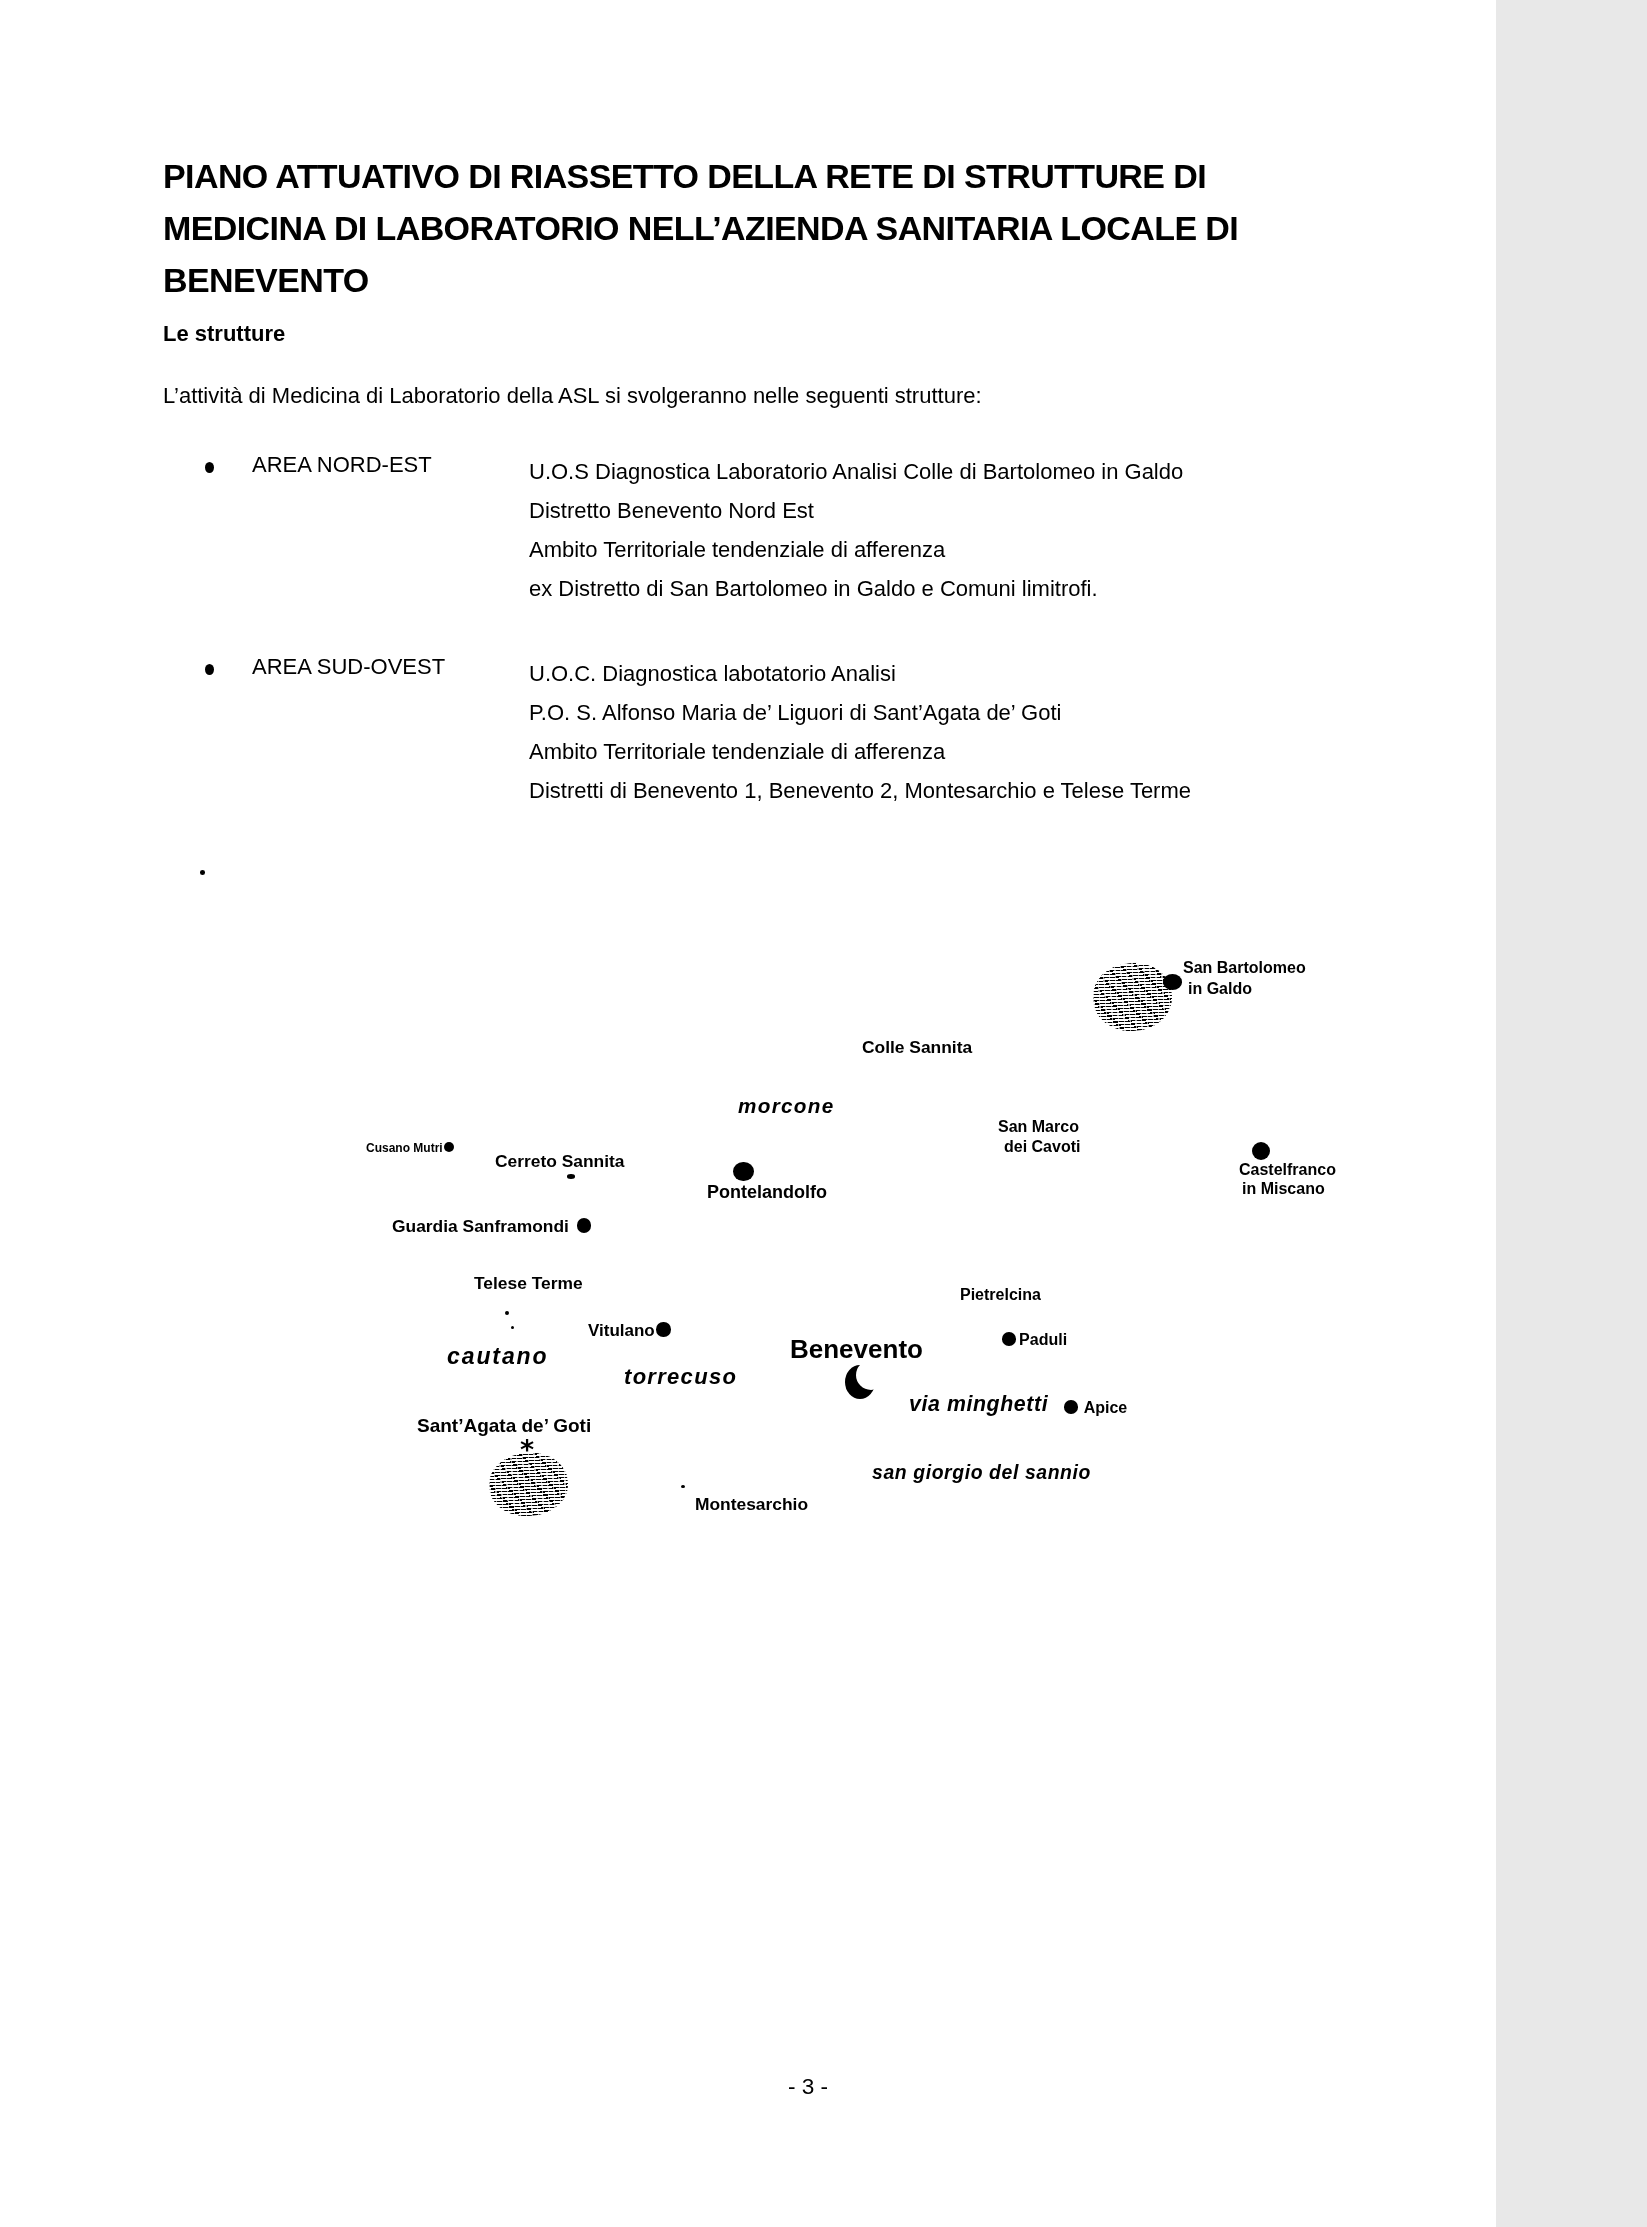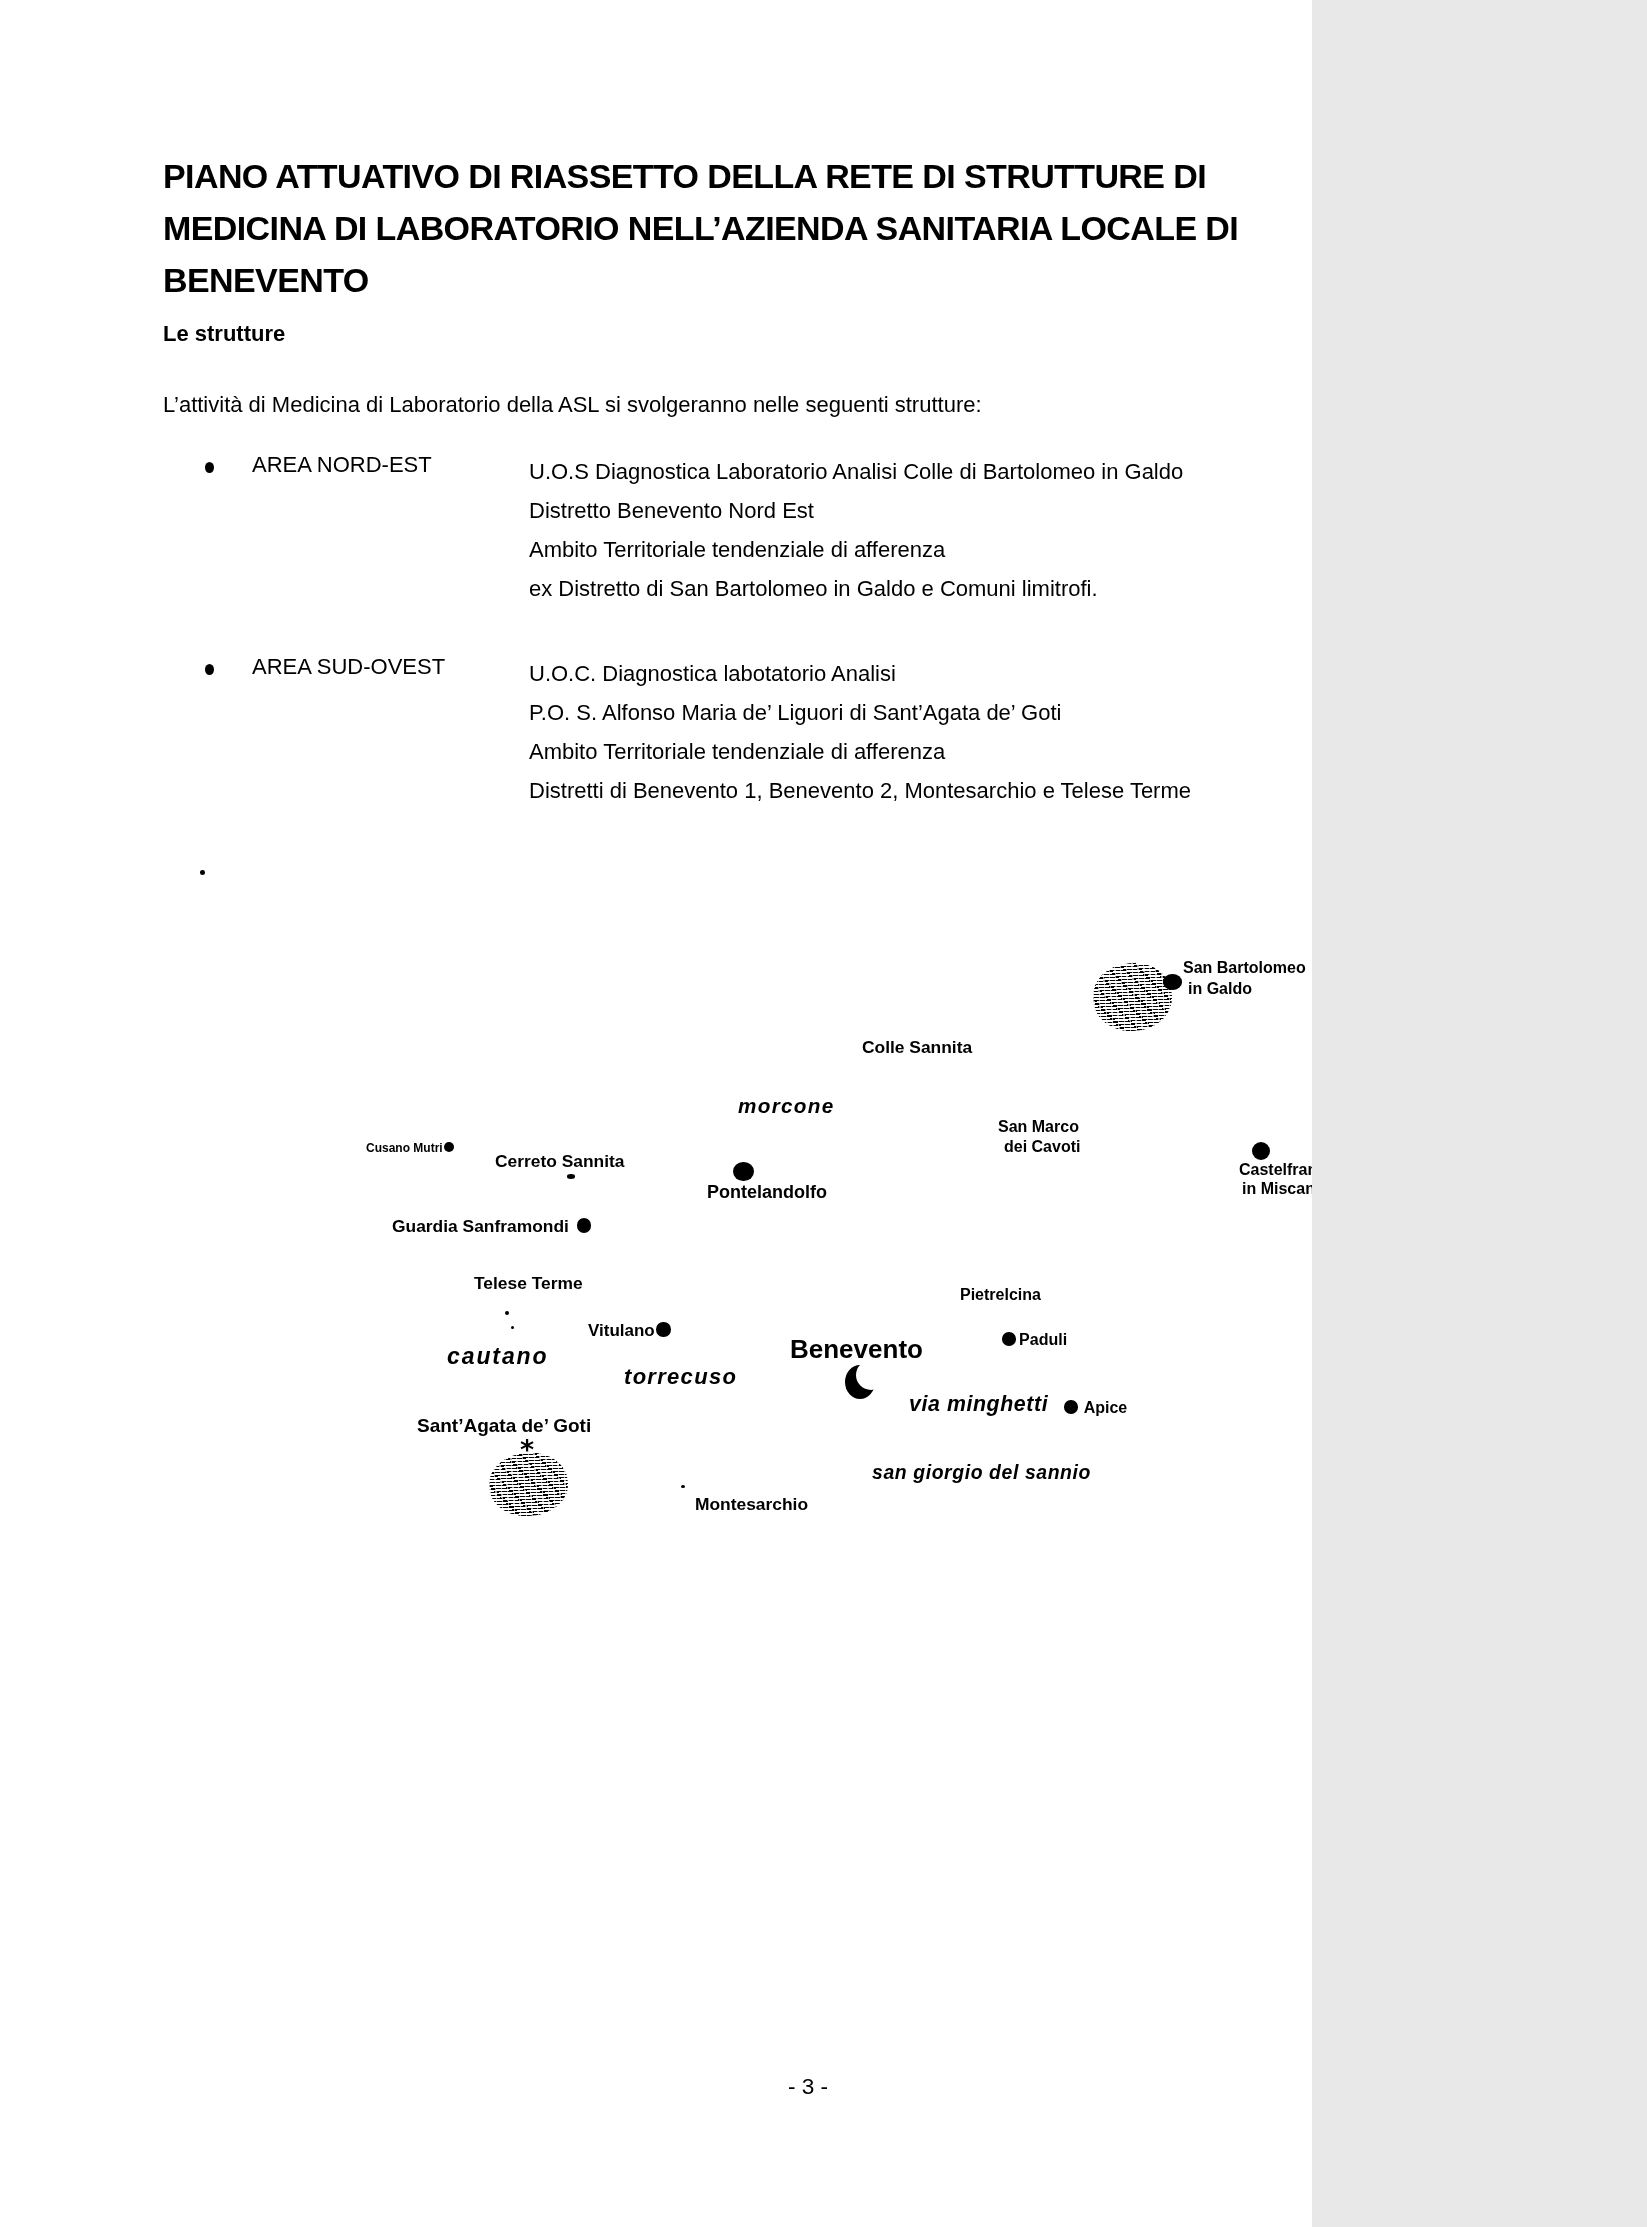--- a/index.html
+++ b/index.html
@@ -1,31 +1,31 @@
 <!DOCTYPE html>
 <html style="font-size:10.3px"><head>
 <meta charset="utf-8">
 <style>
   html, body { margin:0; padding:0; background:#e8e8e8; }
   #page {
-    position:relative; width:1312px; height:2227px; background:#ffffff;
+    position:relative; width:1496px; height:2227px; background:#ffffff;
     font-family:"Liberation Sans", sans-serif; color:#000; overflow:hidden;
   }
   
   .title-block { position:absolute; left:163px; top:150px; width:1267px; }
   .title-line {
     font-size:34px; font-weight:bold; line-height:52px; letter-spacing:-0.6px;
     white-space:nowrap;
   }
   .section-heading {
     position:absolute; left:163px; top:321px; font-size:22px; font-weight:bold;
     white-space:nowrap;
   }
   .intro {
-    position:absolute; left:163px; top:392px; font-size:22px; white-space:nowrap;
+    position:absolute; left:163px; top:383px; font-size:22px; white-space:nowrap;
   }
   .bullet-block { position:absolute; left:163px; width:1357px; }
   .bullet-block .bdot {
     position:absolute; left:42px; top:10.3px; width:9px; height:11px;
     background:#000; border-radius:50%;
   }
   .bullet-block .area {
     position:absolute; left:89px; top:0; font-size:22px; white-space:nowrap;
   }
   .bullet-block .desc { position:absolute; left:366px; top:0; }

